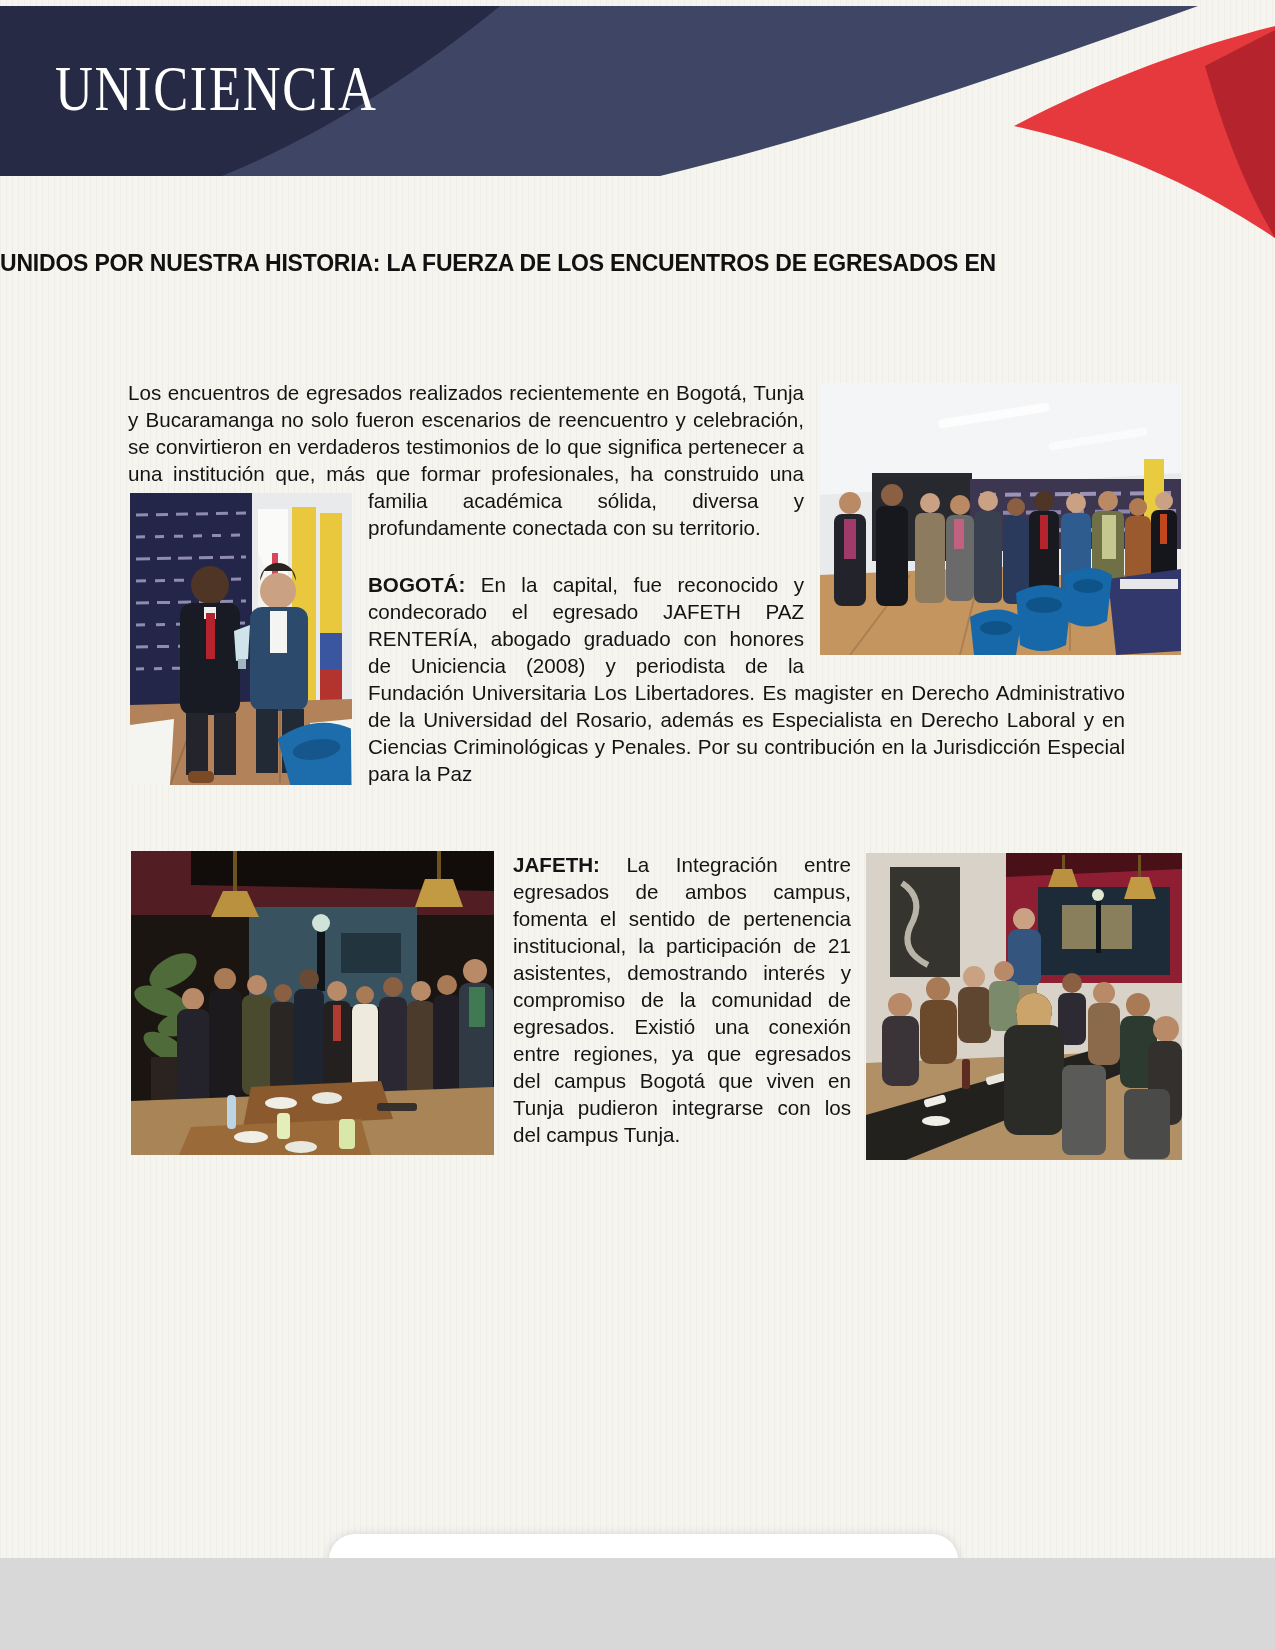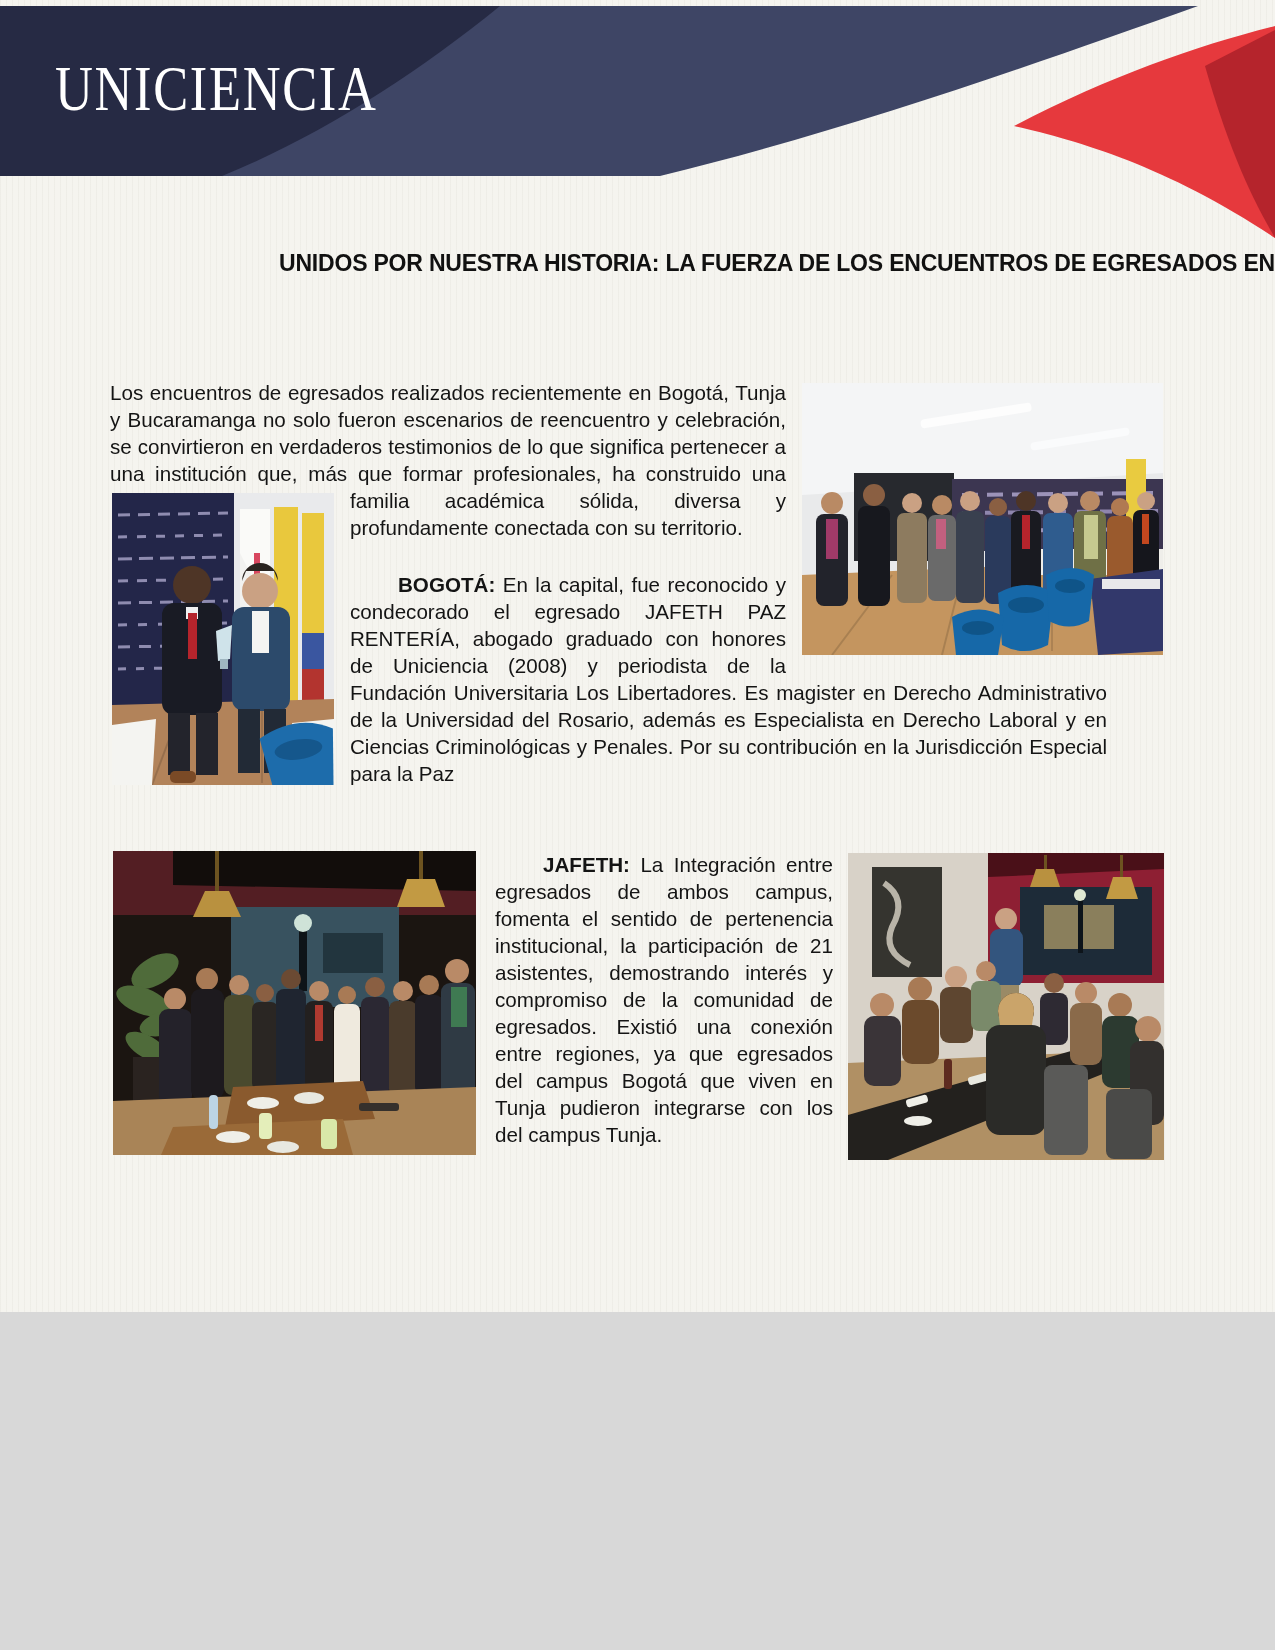--- a/index.html
+++ b/index.html
@@ -2,21 +2,21 @@
 <html lang="es"><head>
 <meta charset="utf-8">
 <style>
   html,body{margin:0;padding:0;}
   body{
     font-family:"Liberation Sans", sans-serif;
     background:#d8d8d8;
   }
   .page{
     position:relative;
-    width:1275px;height:1312px;
+    width:1275px;height:1558px;
     margin:0 auto;
     overflow:hidden;
     background:
       repeating-linear-gradient(90deg, rgba(120,115,95,.05) 0 1px, transparent 1px 6px),
       #f5f4ef;
   }
 
   
   .header-svg{position:absolute;left:0;top:0;width:1275px;height:250px;}
   .brand{
@@ -24,36 +24,36 @@
     font-family:"Liberation Serif", serif;
     font-size:64px;font-weight:400;color:#ffffff;
     letter-spacing:2px;
     transform:scaleX(.82);transform-origin:left top;
     white-space:nowrap;
   }
 
   
   .title{
     position:absolute;left:0;top:250px;width:1275px;
-    text-align:right;color:#111;
+    text-align:left;color:#111;
     font-weight:bold;font-size:23px;line-height:26px;
     letter-spacing:-.2px;
   }
 
   
   .article{
-    position:absolute;left:110px;width:997px;
+    position:absolute;left:128px;width:997px;
     font-size:20.6px;line-height:27px;color:#141414;
     text-align:justify;
   }
   .article-1{top:379px;}
   .article-2{top:851px;}
   .article p{margin:0;}
   .article p.follow{margin-top:30px;}
-  .lead{font-weight:bold;margin-left:48px;}
+  .lead{font-weight:bold;}
 
   .photo{background:#777;overflow:hidden;}
   .photo svg{display:block;width:100%;height:100%;}
   .float-r2{float:right;width:361px;height:272px;margin:4px -56px 16px 16px;}
   .float-l1{float:left; width:222px;height:292px;margin:6px 16px 8px 2px;}
   .float-l3{float:left; width:363px;height:304px;margin:0 19px 8px 3px;}
   .float-r4{float:right;width:316px;height:307px;margin:2px -57px 8px 15px;}
 
   
   .stripe{position:absolute;left:0;width:1275px;}

